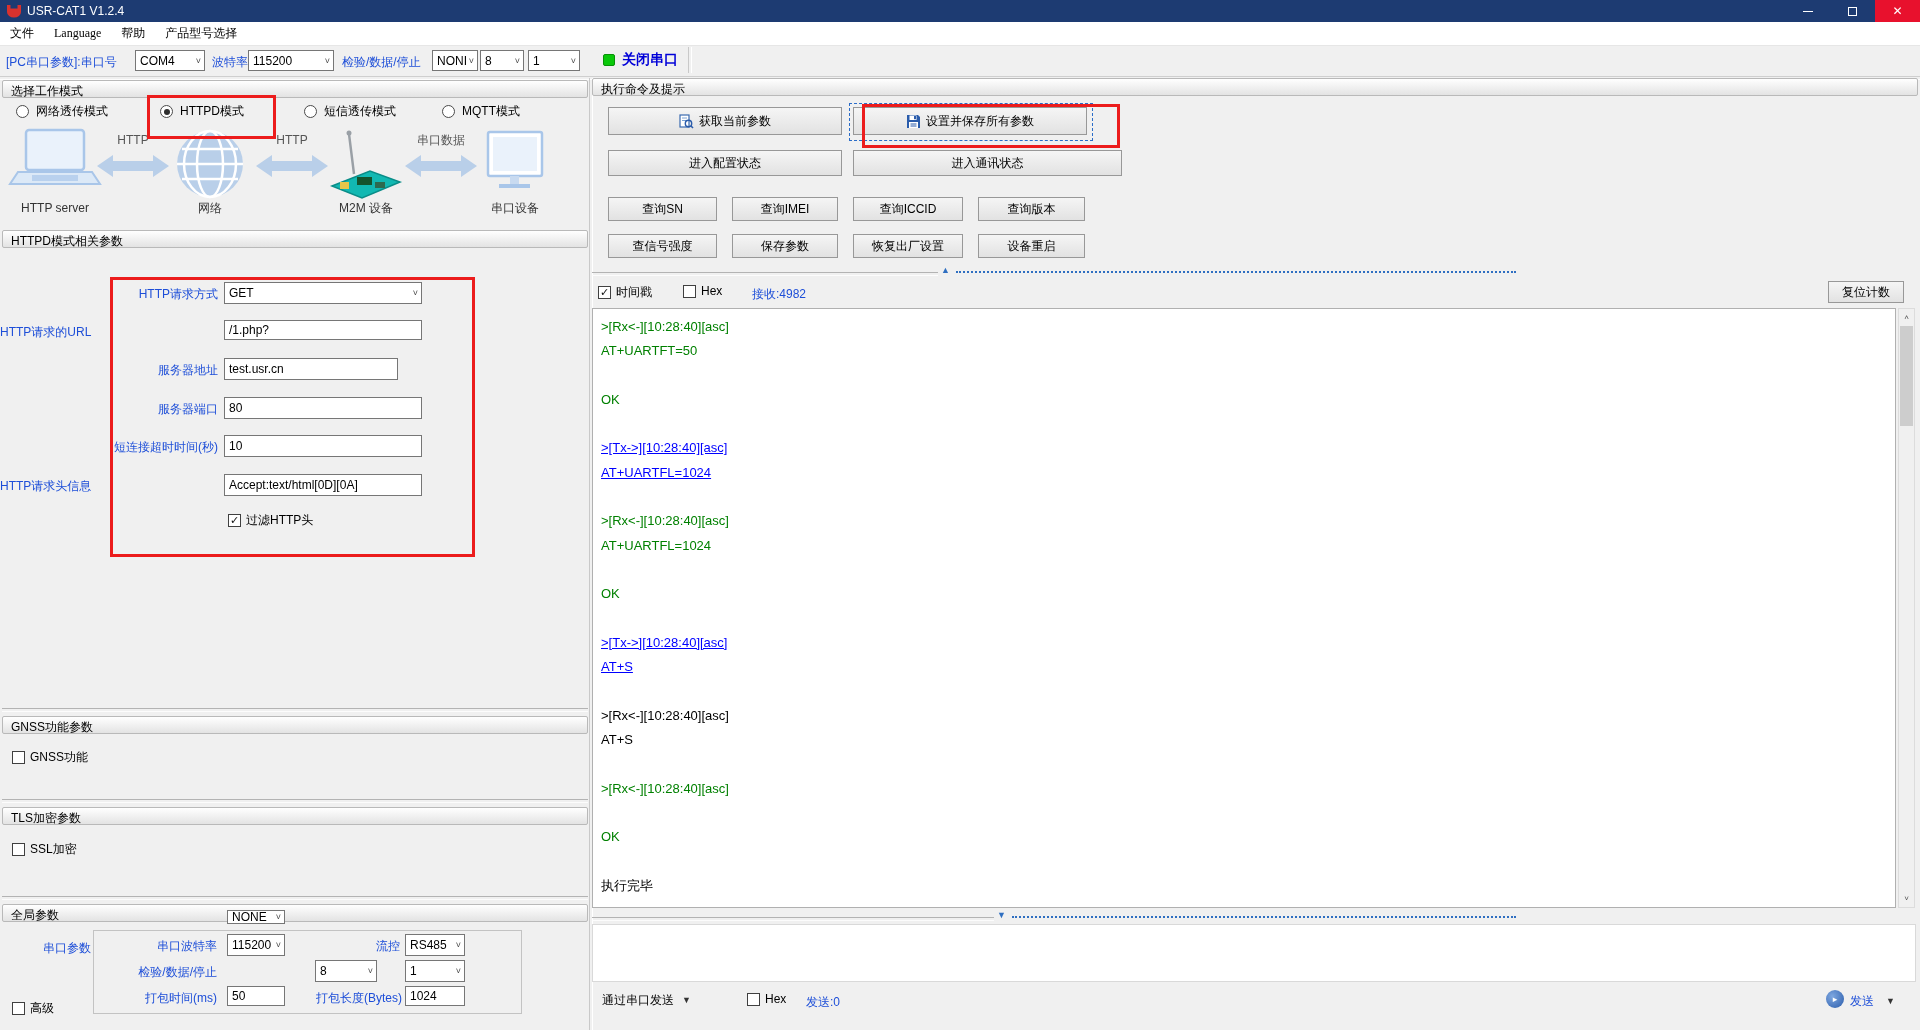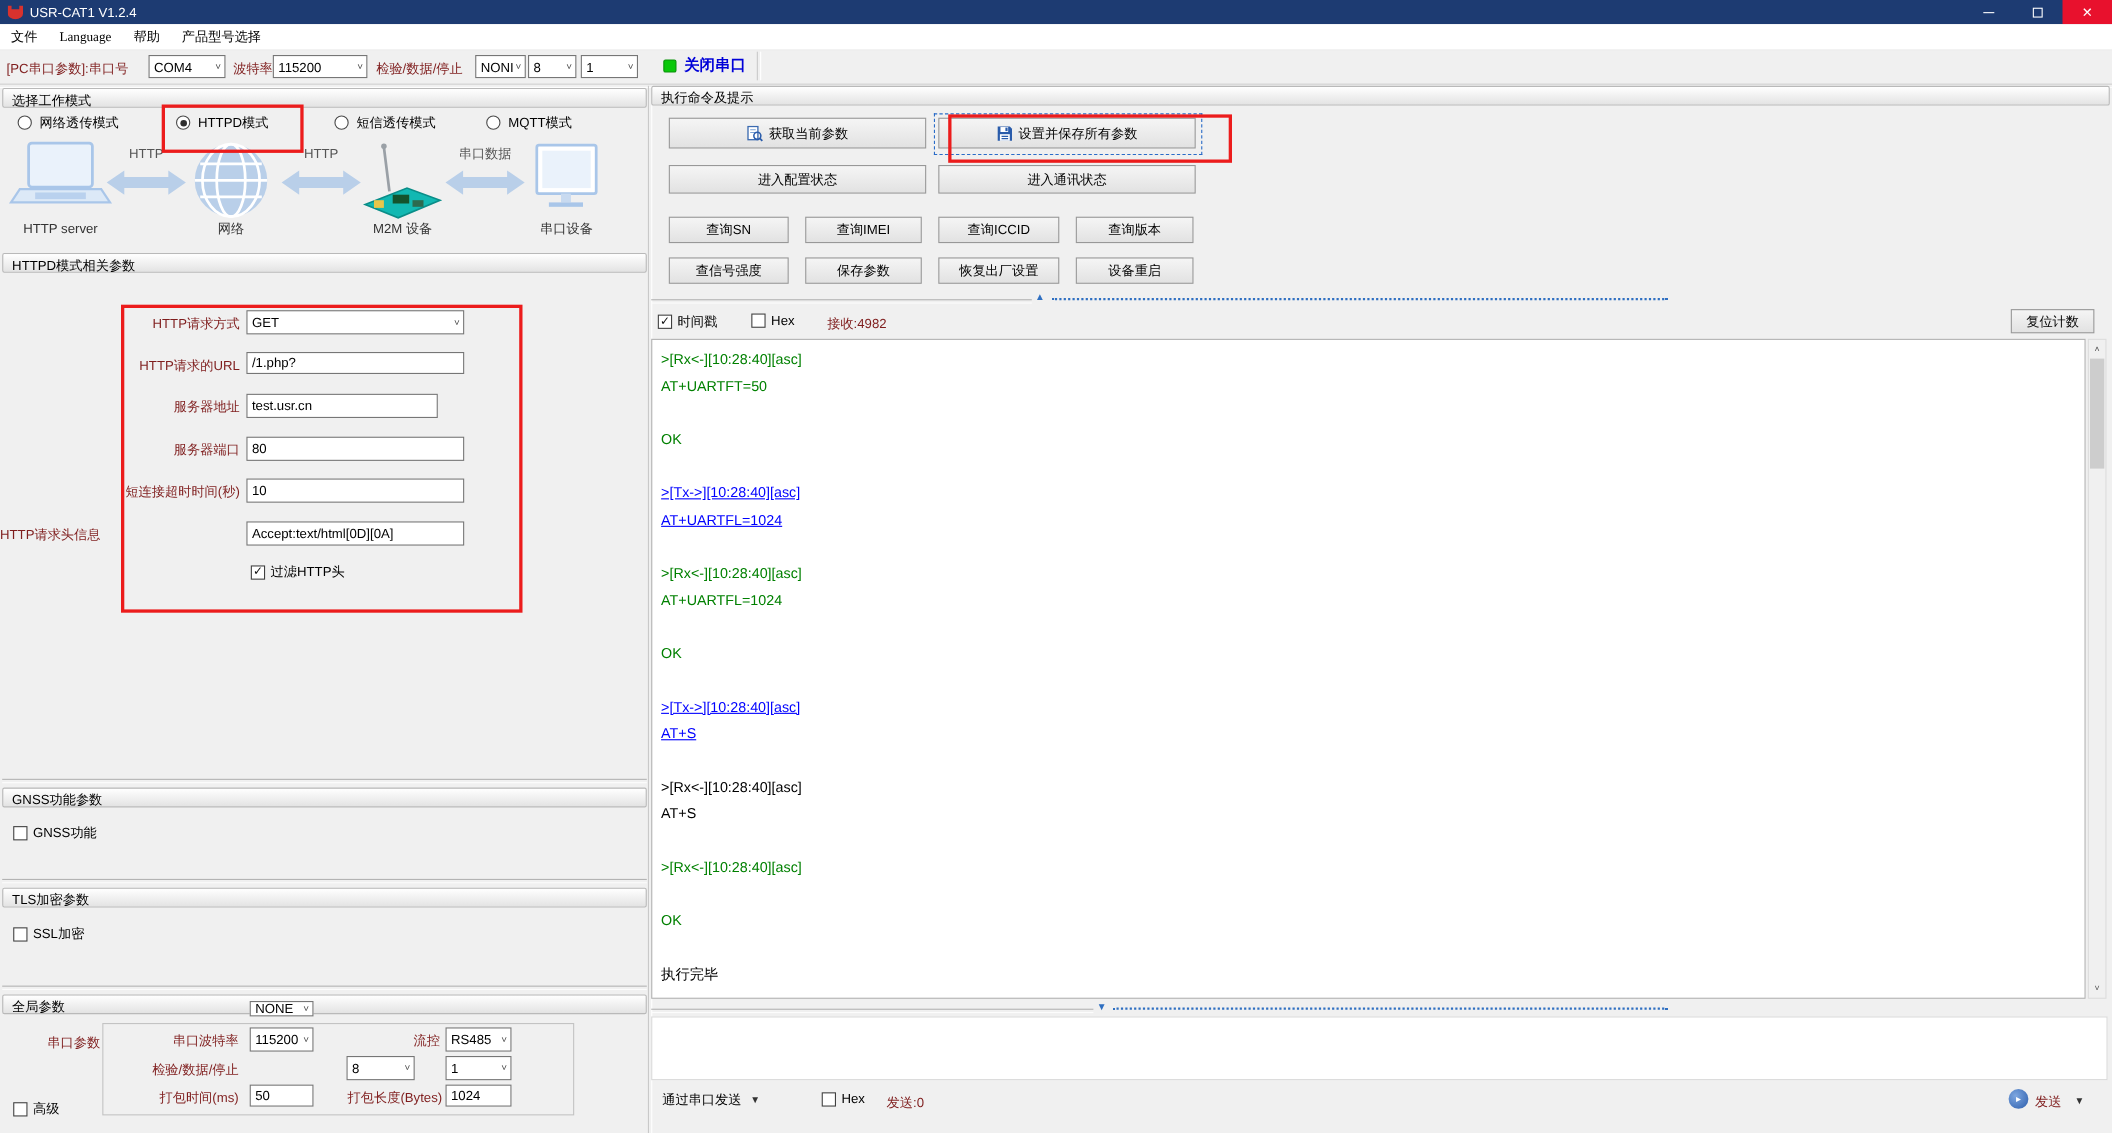--- a/index.html
+++ b/index.html
@@ -3,21 +3,21 @@
 <meta charset="utf-8">
 <style>
   html,body{margin:0;padding:0;}
   body{
     width:1920px;height:1030px;position:relative;overflow:hidden;
     background:#f0f0f0;
     font-family:"Liberation Sans","DejaVu Sans",sans-serif;
     font-size:12px;color:#000;
   }
   .abs{position:absolute;}
-  .lbl{position:absolute;font-size:12px;white-space:nowrap;color:#7f1d1d;}
+  .lbl{position:absolute;font-size:12px;white-space:nowrap;color:#1d4ed8;}
   
   .titlebar{position:absolute;left:0;top:0;width:1920px;height:22px;background:#1d3b72;color:#fff;display:flex;align-items:center;}
   .titlebar .ttl{margin-left:6px;font-size:12px;}
   .winbtn{position:absolute;top:0;height:22px;width:45px;display:flex;align-items:center;justify-content:center;color:#fff;}
   .winbtn.close{background:#e8112d;}
   .minglyph{display:block;width:10px;height:1px;background:#fff;}
   .maxglyph{display:block;width:9px;height:9px;border:1px solid #fff;box-sizing:border-box;}
   
   .menubar{position:absolute;left:0;top:22px;width:1920px;height:23px;background:#fff;display:flex;align-items:center;border-bottom:1px solid #e6e6e6;}
   .menubar .mi{padding:0 10px;height:23px;display:flex;align-items:center;font-family:Liberation Serif, serif;}
@@ -187,21 +187,21 @@
 </svg>
 
 <div class="hdr" style="left:2px;top:230px;width:586px">HTTPD模式相关参数</div>
 
 <div class="lbl" style="left:0;top:286px;width:218px;text-align:right">HTTP请求方式</div>
 <div class="combo" style="left:224px;top:282px;width:198px;height:22px">
   <span>GET</span>
     <span class="arr">˅</span>
 </div>
 
-<div class="lbl" style="left:0;top:324px;width:218px;text-align:right">HTTP请求的URL</div>
+<div class="lbl" style="left:0;top:324px;width:218px;">HTTP请求的URL</div>
 <div class="input" style="left:224px;top:320px;width:198px;height:20px">
     <span>/1.php?</span>
   </div>
 
 <div class="lbl" style="left:0;top:362px;width:218px;text-align:right">服务器地址</div>
 <div class="input" style="left:224px;top:358px;width:174px;height:22px">
     <span>test.usr.cn</span>
   </div>
 
 <div class="lbl" style="left:0;top:401px;width:218px;text-align:right">服务器端口</div>
@@ -309,21 +309,21 @@
     <line x1="4.5" y1="12" x2="10.5" y2="12" stroke="#2a5cab" stroke-width="1"></line>
   </svg>
   <span>设置并保存所有参数</span>
 </div>
 <div class="focusrect" style="left:849px;top:103px;width:242px;height:36px"></div>
 <div class="redbox" style="left:862px;top:104px;width:252px;height:38px"></div>
 
 <div class="btn" style="left:608px;top:150px;width:234px;height:26px">
     <span>进入配置状态</span>
   </div>
-<div class="btn" style="left:853px;top:150px;width:234px;height:26px">
+<div class="btn" style="left:853px;top:150px;width:269px;height:26px">
     <span>进入通讯状态</span>
   </div>
 
 <div class="btn" style="left:608px;top:197px;width:109px;height:24px">
     <span>查询SN</span>
   </div>
 <div class="btn" style="left:732px;top:197px;width:106px;height:24px">
     <span>查询IMEI</span>
   </div>
 <div class="btn" style="left:853px;top:197px;width:110px;height:24px">

